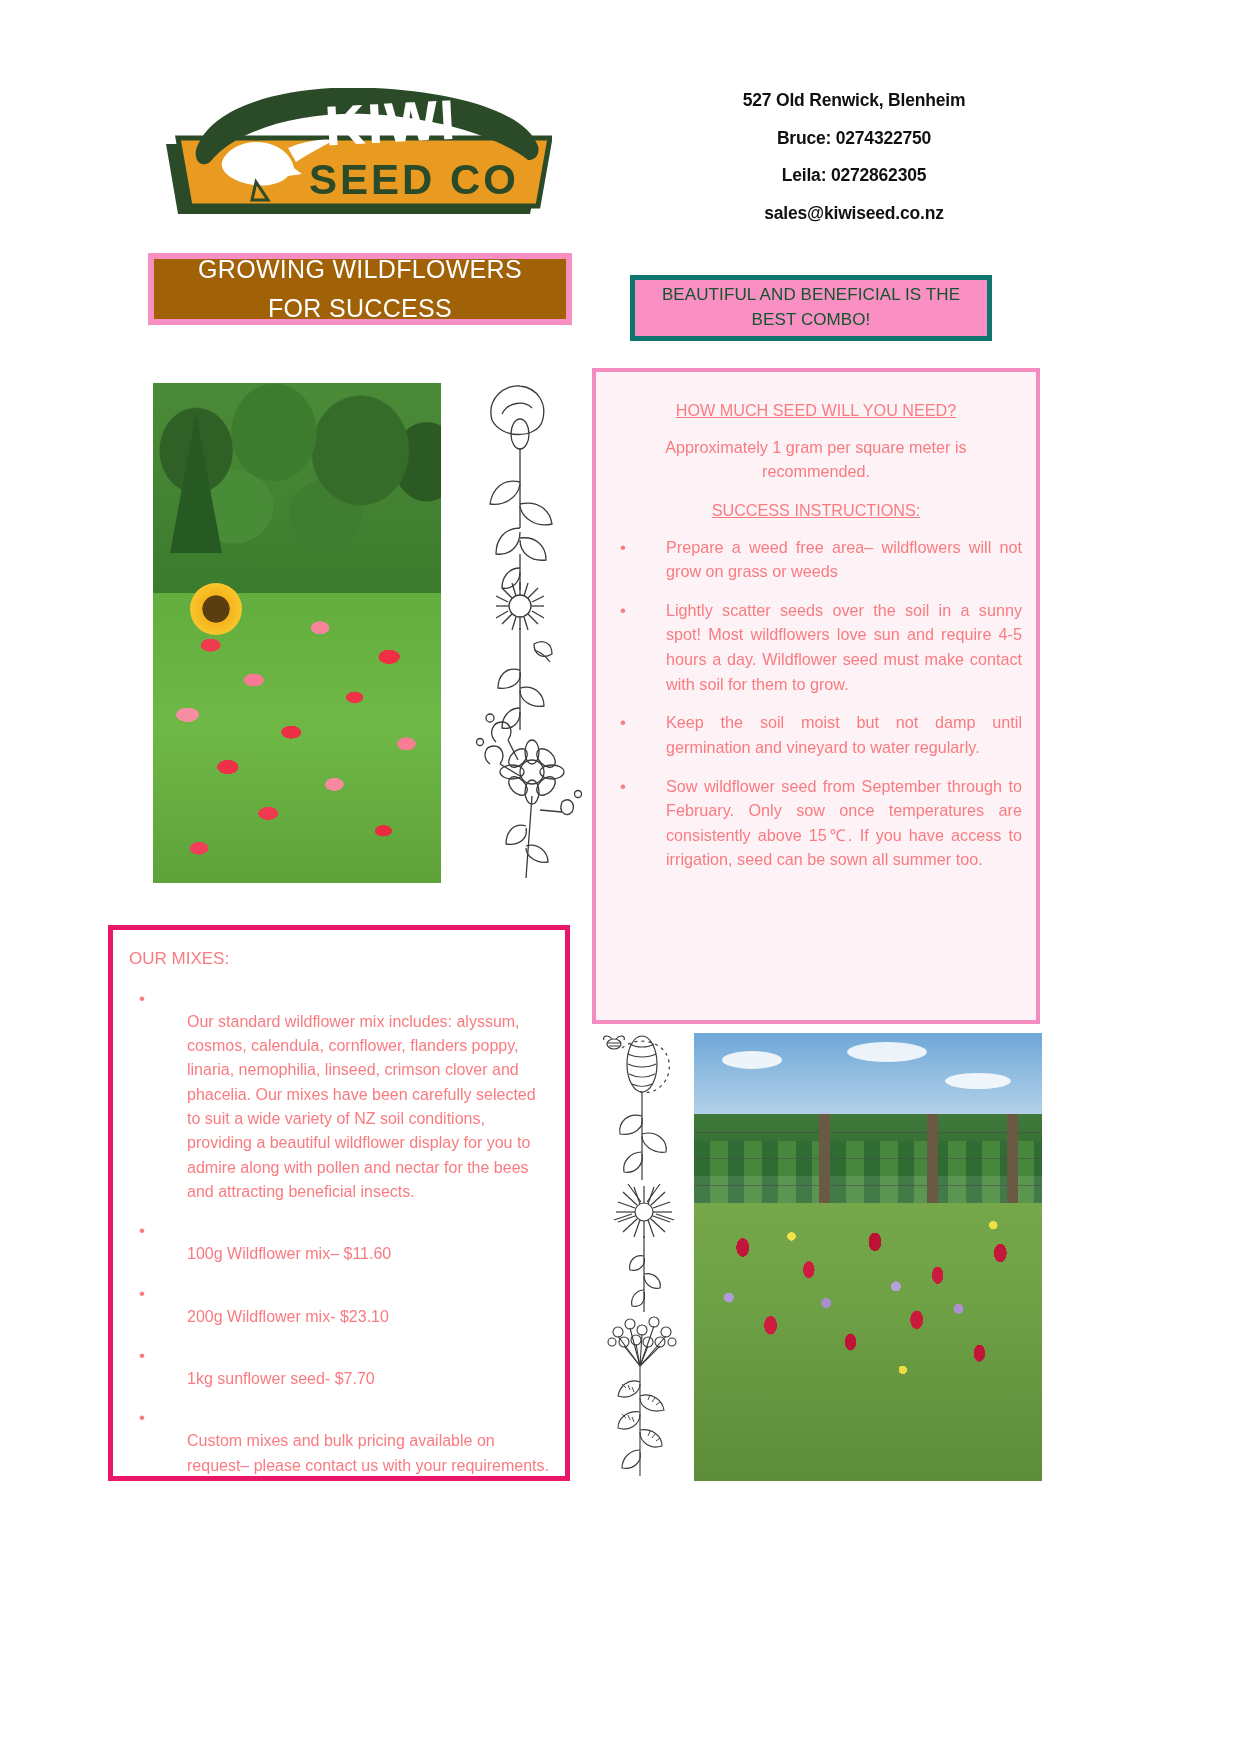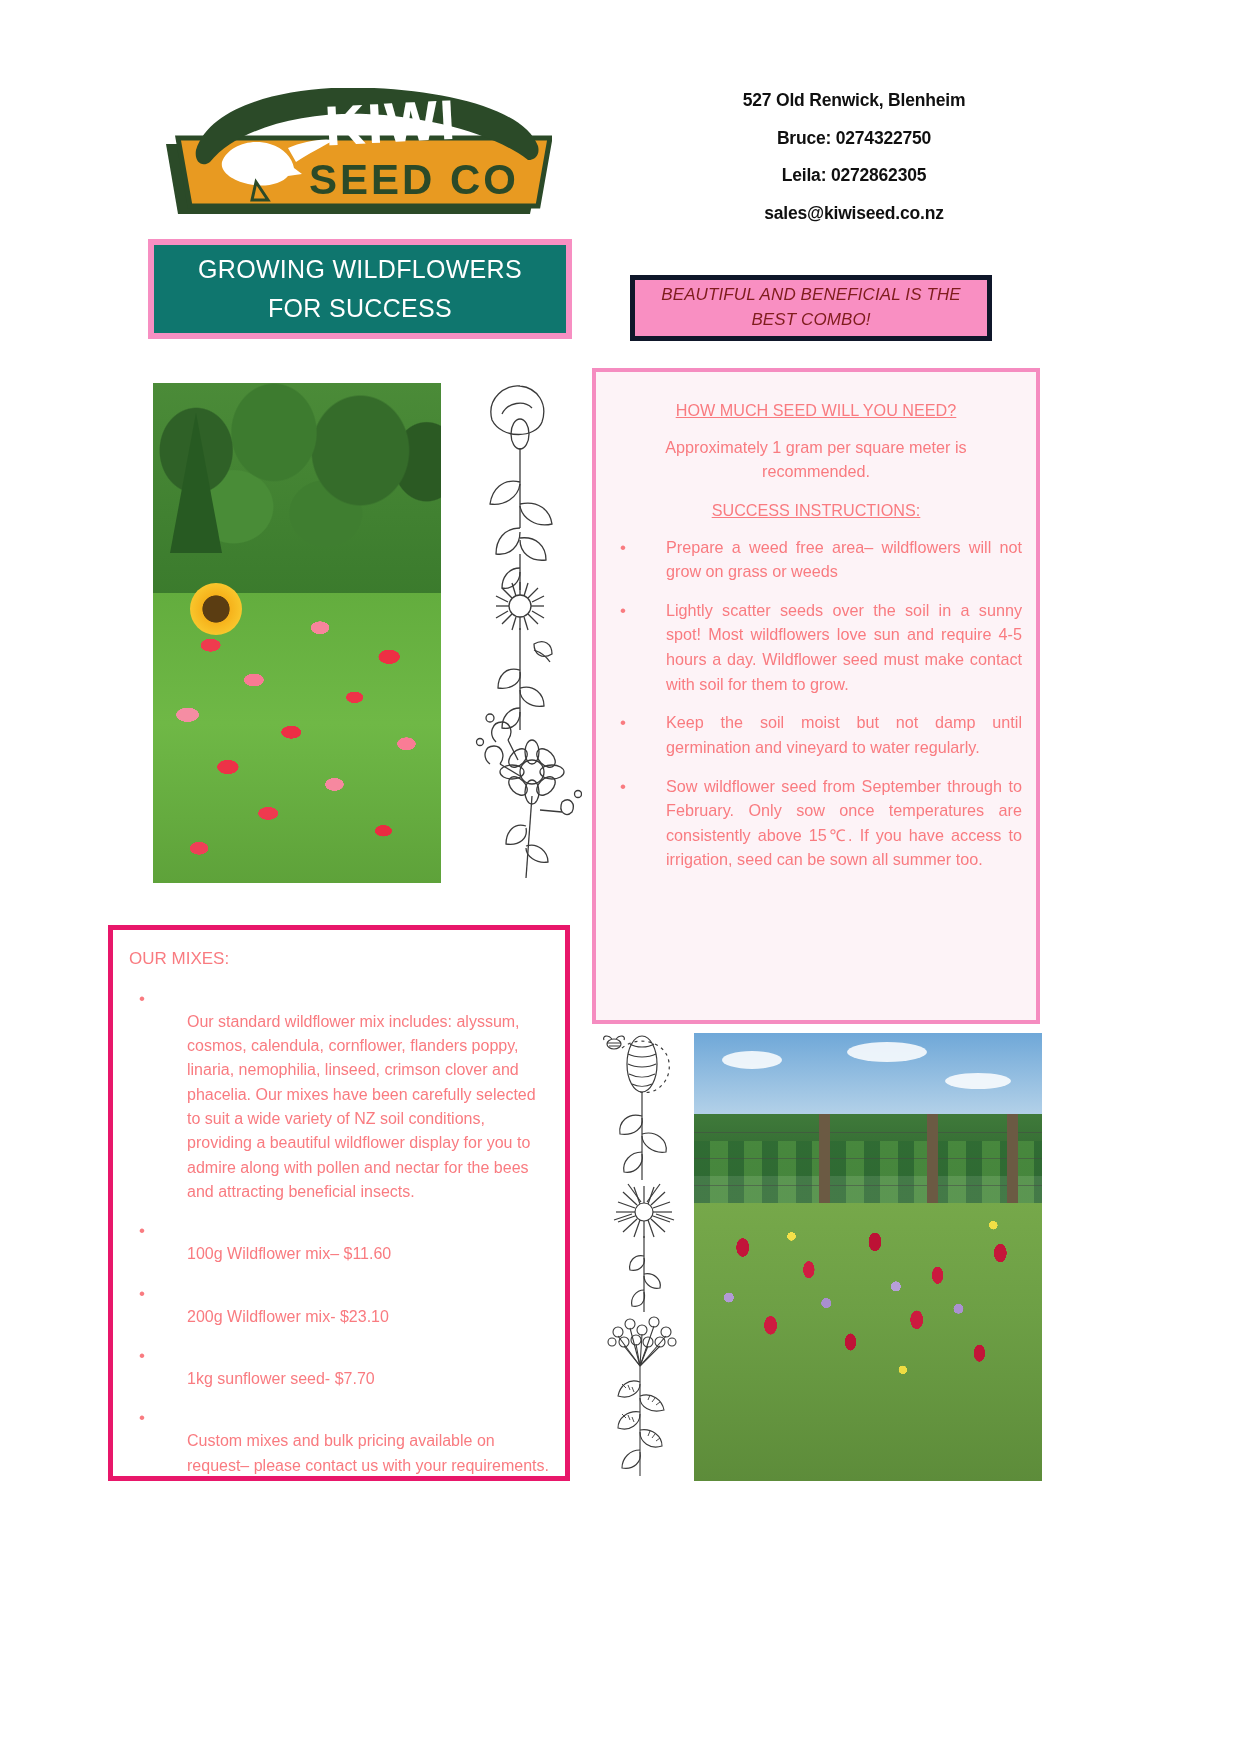--- a/index.html
+++ b/index.html
@@ -36,47 +36,46 @@
     color: #101010;
     font-weight: bold;
     font-size: 17.5px;
     line-height: 1;
   }
   #contact-block div { margin-bottom: 20px; letter-spacing: -0.2px; }
 
   
   #title-banner {
     position: absolute;
-    left: 148px; top: 239px;
-    width: 424px; height: 100px;
-    background: #0f766e;
+    left: 148px; top: 253px;
+    width: 424px; height: 72px;
+    background: #a16207;
     border: 6px solid #F78FC2;
     display: flex; flex-direction: column;
     align-items: center; justify-content: center;
     color: #ffffff;
     font-size: 25px;
     line-height: 1.55;
     font-weight: 400;
     letter-spacing: 0.3px;
   }
 
   #combo-banner {
     position: absolute;
     left: 630px; top: 275px;
     width: 362px; height: 66px;
     background: #F98FC2;
-    border: 5px solid #0f172a;
+    border: 5px solid #0f766e;
     display: flex; flex-direction: column;
     align-items: center; justify-content: center;
-    color: #7f1d1d;
+    color: #14532d;
     font-size: 17px;
     line-height: 1.45;
     text-align: center;
     letter-spacing: 0.1px;
-    font-style: italic;
   }
 
   
   #meadow-photo {
     position: absolute;
     left: 153px; top: 383px;
     width: 288px; height: 500px;
     overflow: hidden;
     background: #7fbf45;
   }

